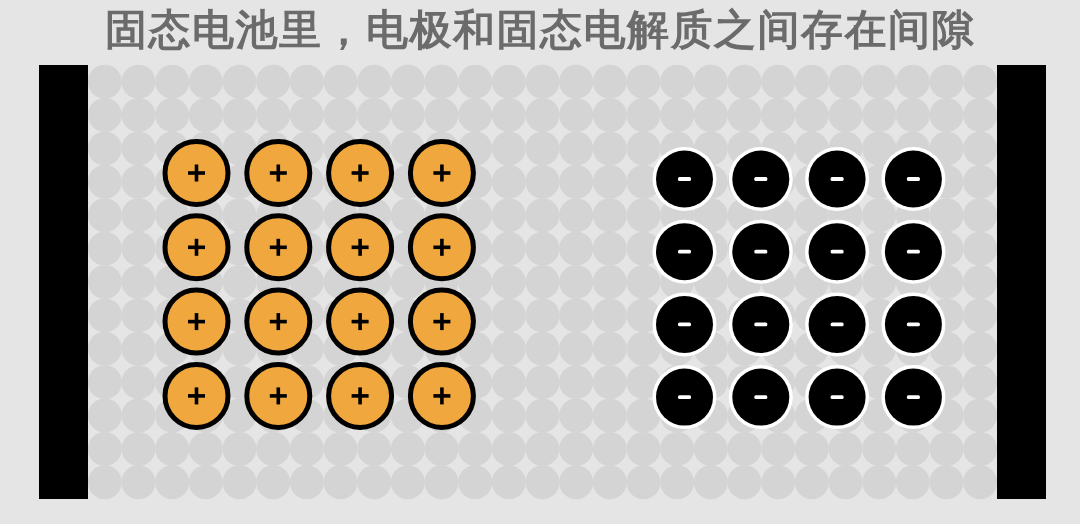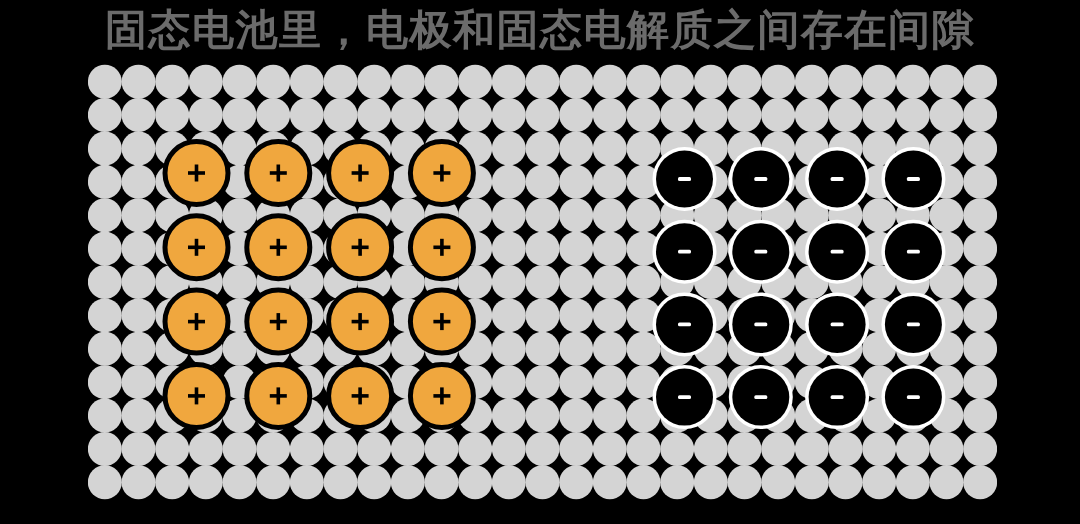--- a/index.html
+++ b/index.html
@@ -1,20 +1,20 @@
 <!DOCTYPE html>
 <html><head>
 <meta charset="utf-8">
 <style>
   html, body { margin: 0; padding: 0; background: #ffffff; }
   .stage {
     position: relative;
     width: 1080px;
     height: 524px;
-    background: #000000;
+    background: #e5e5e5;
     overflow: hidden;
     font-family: "Liberation Sans", "DejaVu Sans", sans-serif;
   }
   .title {
     position: absolute;
     top: 2px;
     left: 0;
     width: 100%;
     text-align: center;
     font-size: 42px;

